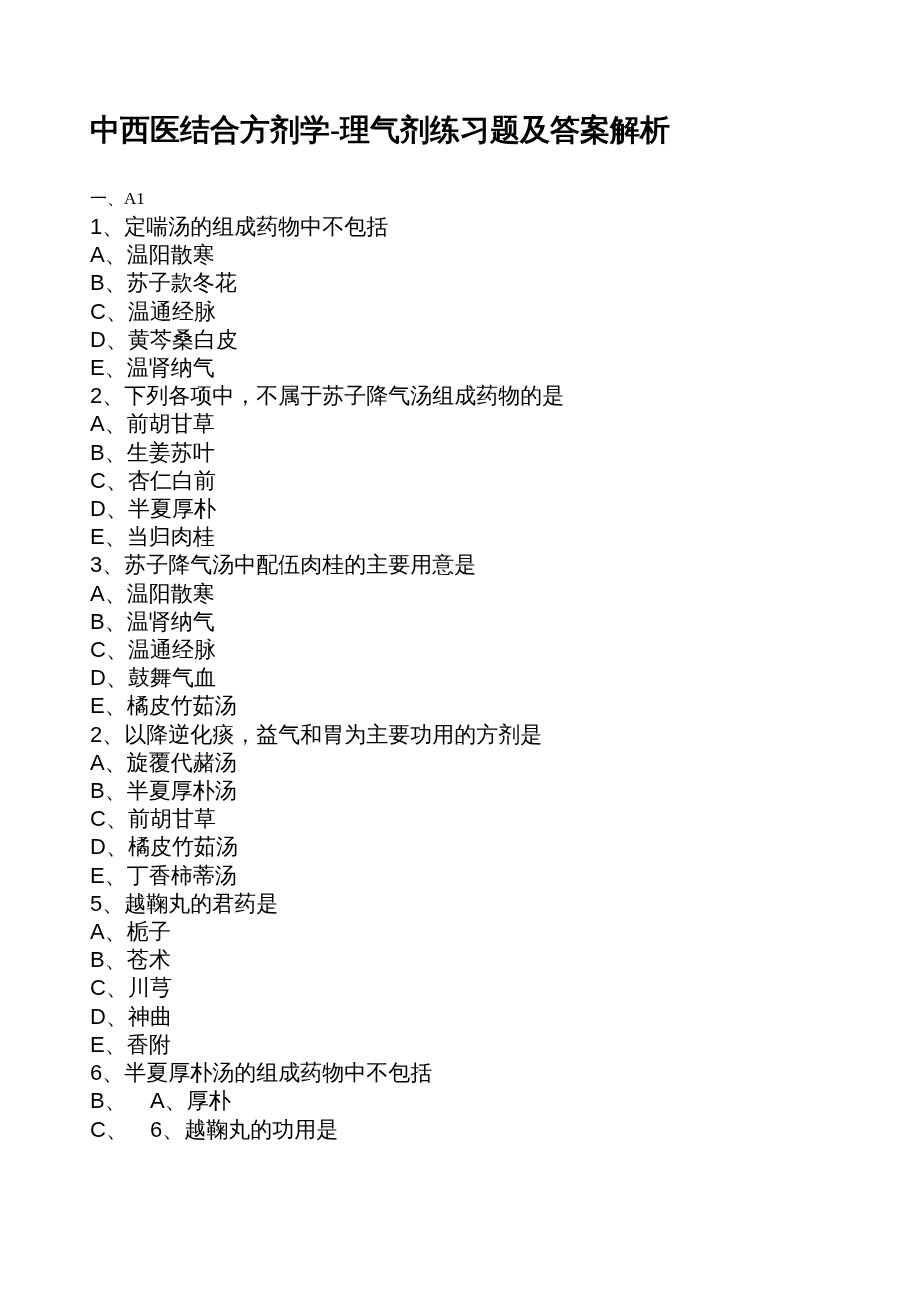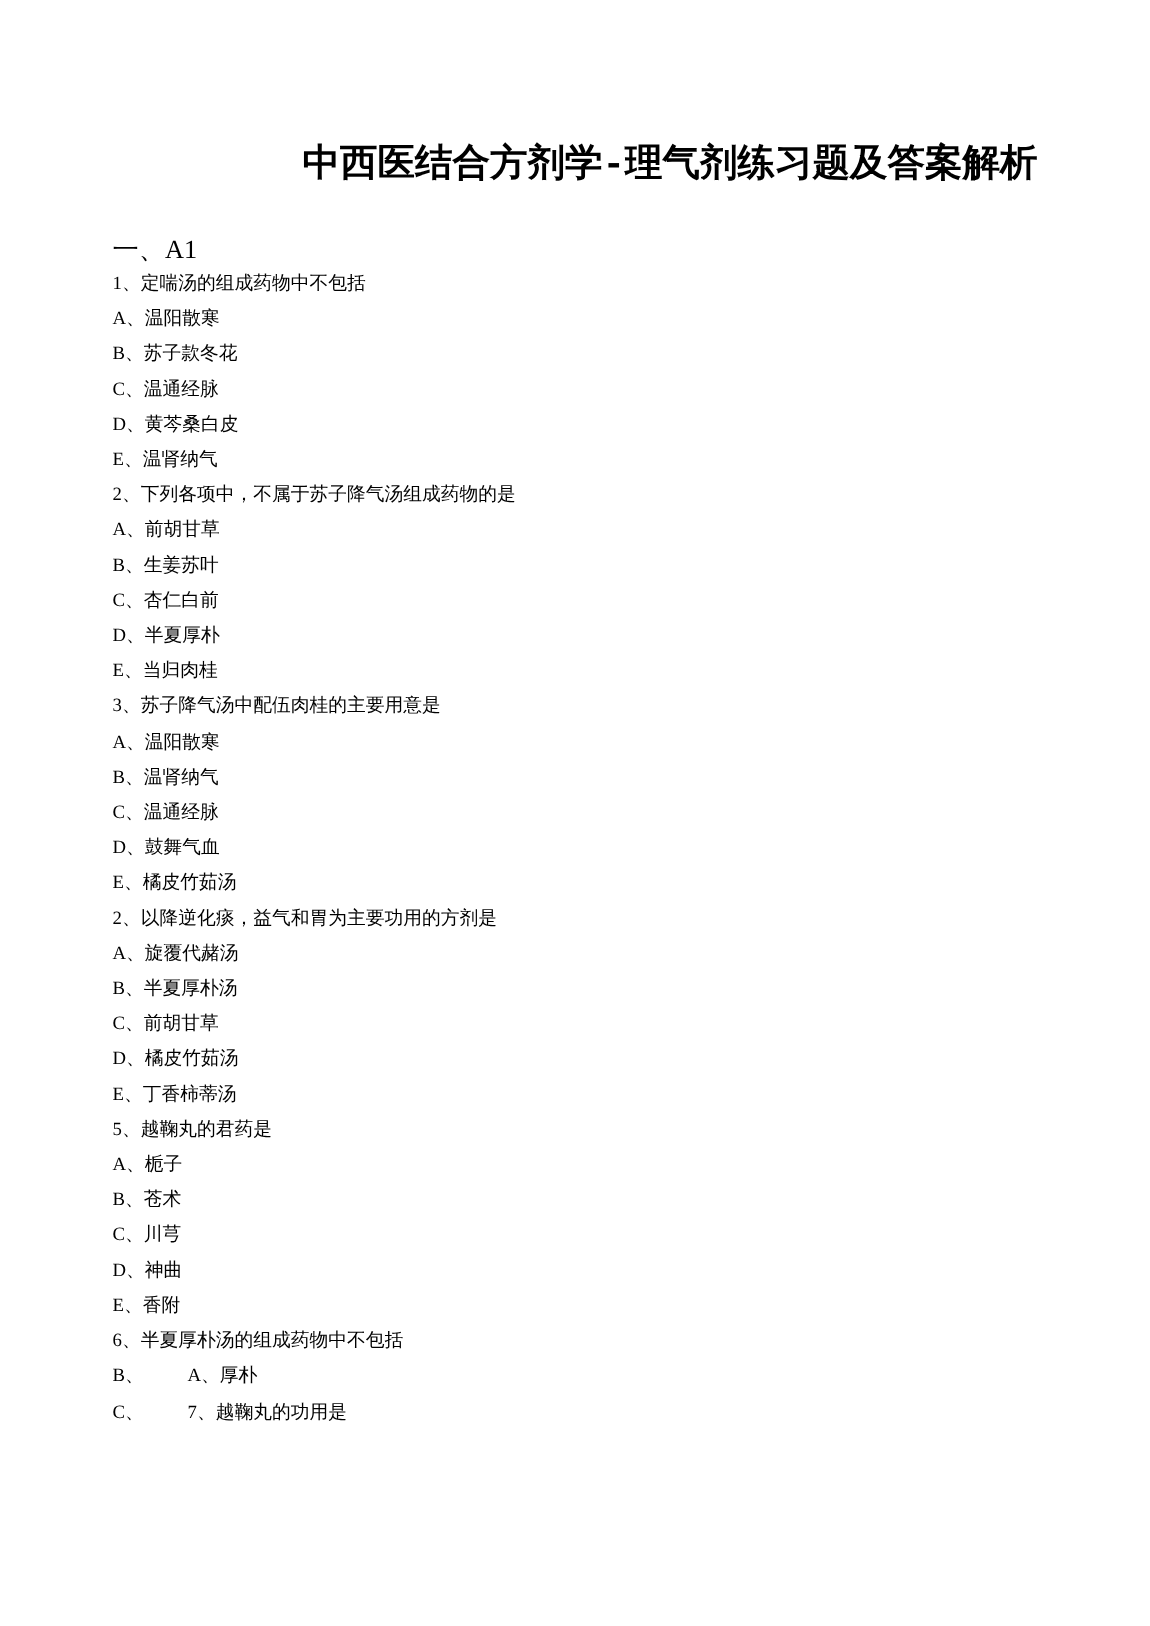--- a/index.html
+++ b/index.html
@@ -10,34 +10,34 @@
     body {
       width: 920px;
       background: #ffffff;
       font-family: "SimSun", "宋体", serif;
       padding: 110px 90px 90px 90px;
       color: #000000;
     }
     .title {
       font-size: 30px;
       font-weight: bold;
-      text-align: right;
+      text-align: left;
       margin-bottom: 33px;
-      font-family: Liberation Mono, monospace;
+      font-family: Liberation Serif, serif;
     }
     .section-header {
-      font-size: 21px;
+      font-size: 17px;
       line-height: 28px;
       font-family: "SimSun", "宋体", serif;
       margin-top: 34px;
     }
     .line {
-      font-size: 15px;
+      font-size: 22px;
       line-height: 28.2px;
-      font-family: Liberation Serif, serif;
+      font-family: Liberation Sans, sans-serif;
     }
     .indent-block {
       display: flex;
     }
     .indent-label {
       width: 60px;
       flex-shrink: 0;
     }
   </style>
 </head>
@@ -82,14 +82,14 @@
 <div class="line">D、神曲</div>
 <div class="line">E、香附</div>
 
 <div class="line">6、半夏厚朴汤的组成药物中不包括</div>
 <div class="line indent-block">
   <span class="indent-label">B、</span>
   <span>A、厚朴</span>
 </div>
 <div class="line indent-block">
   <span class="indent-label">C、</span>
-  <span>7、越鞠丸的功用是</span>
+  <span>6、越鞠丸的功用是</span>
 </div>
 
 </body></html>

